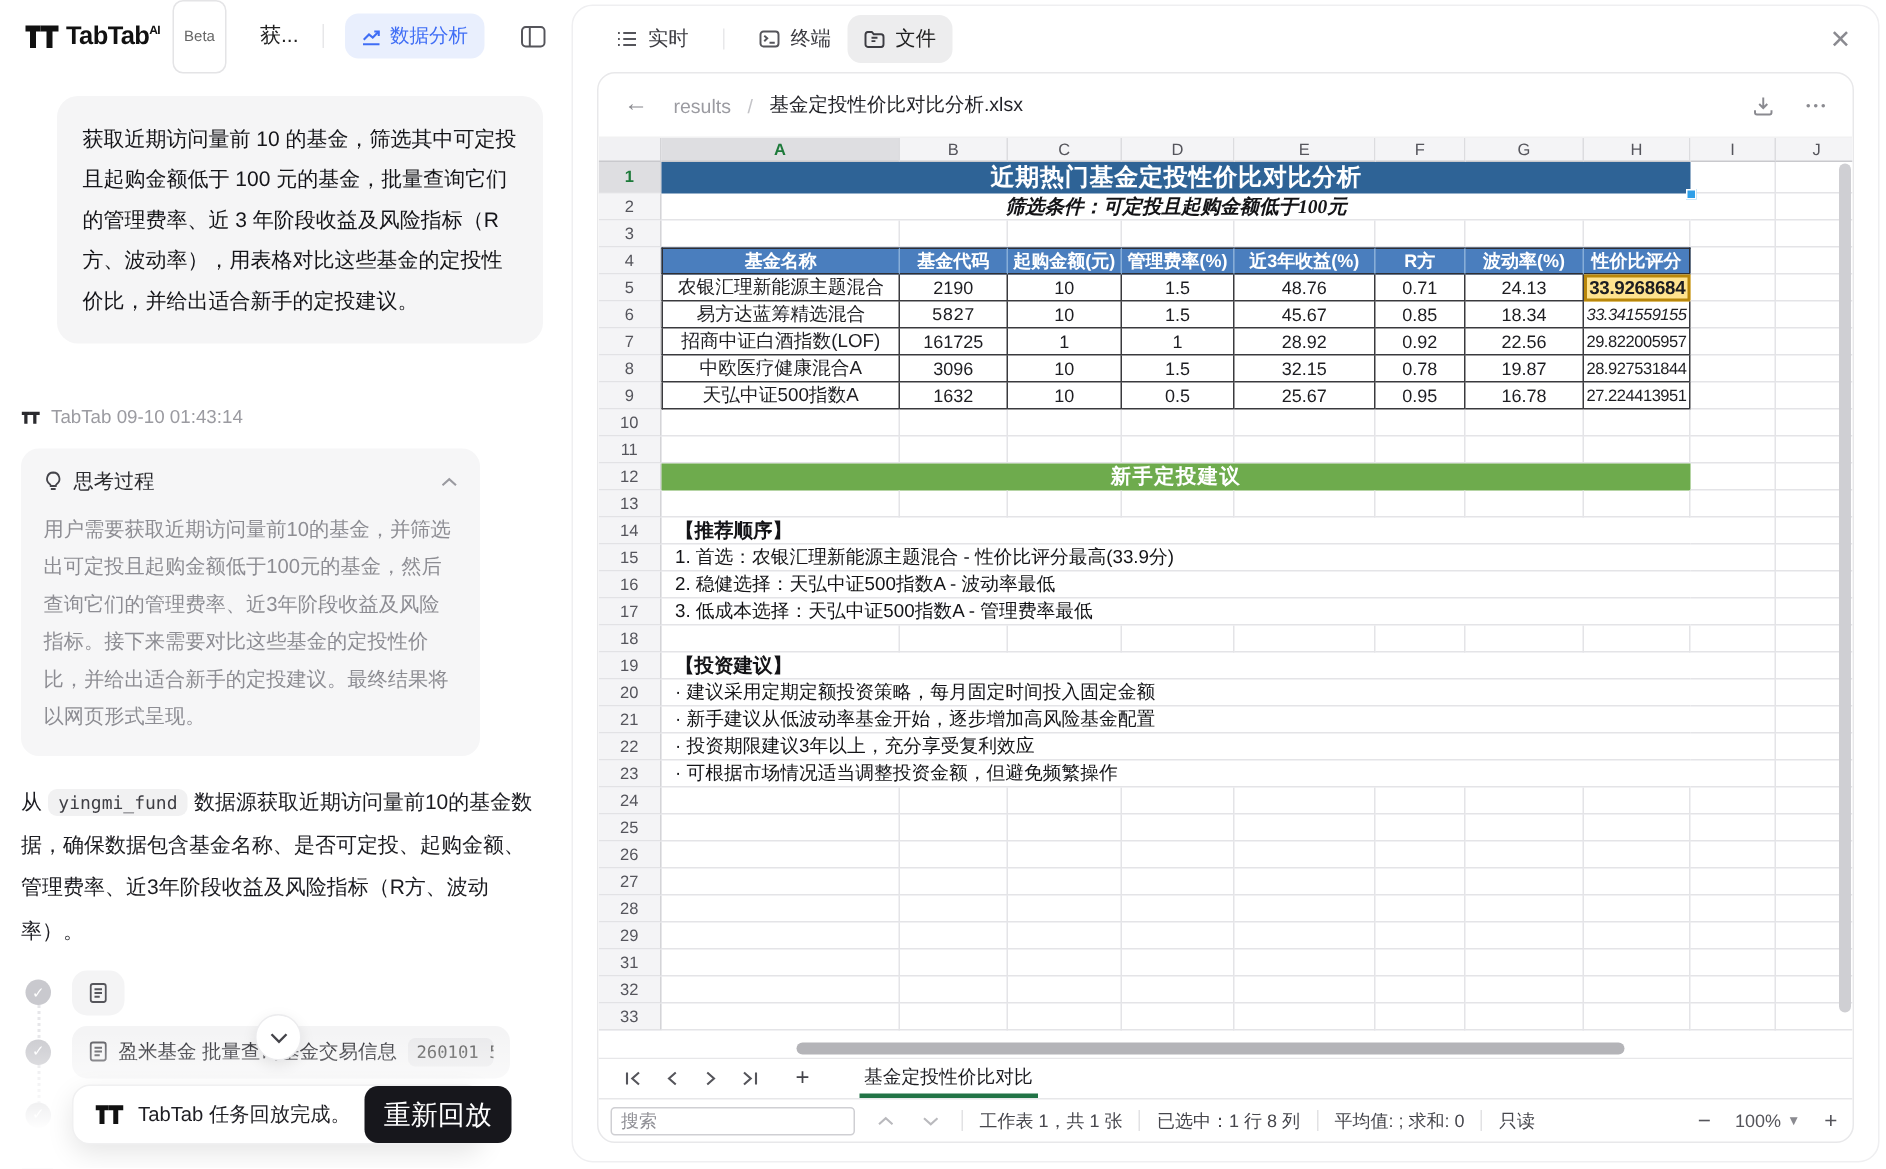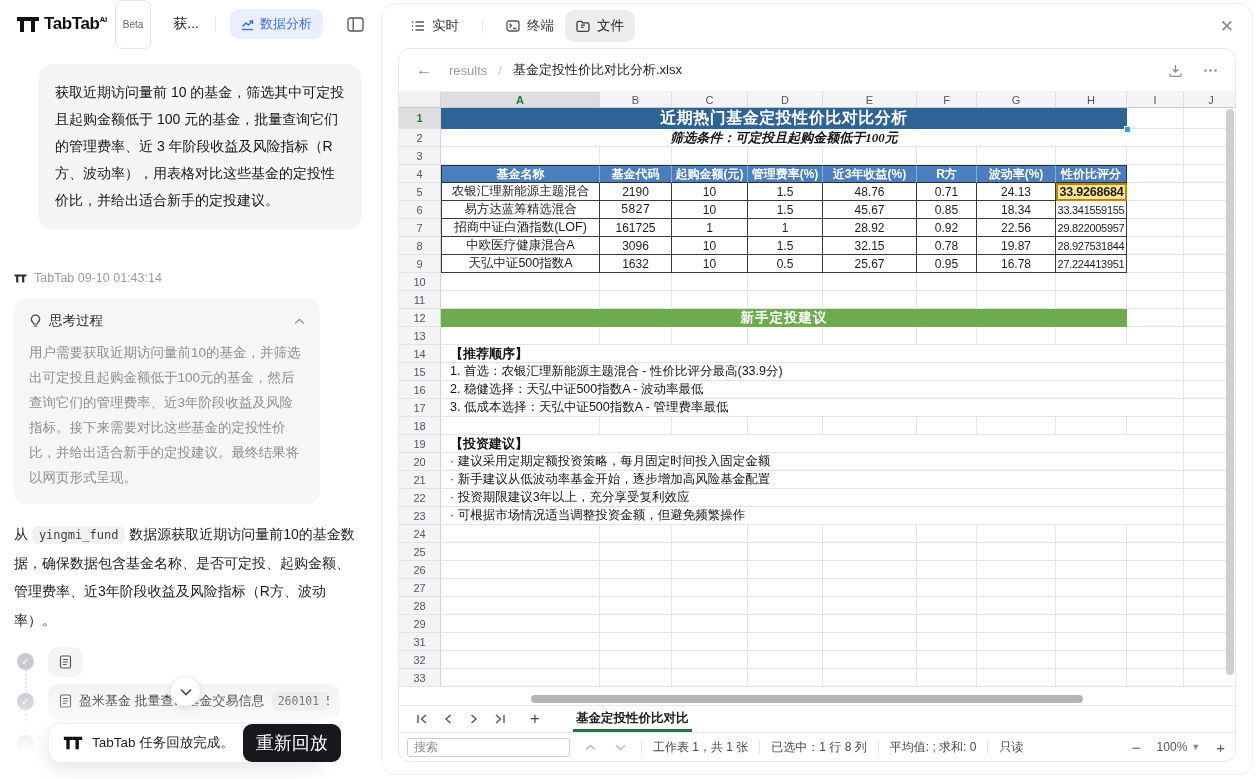--- a/index.html
+++ b/index.html
@@ -98,21 +98,21 @@
   .textflow.bold { font-weight:700; font-size:13px; }
   .hscroll { position:absolute; left:42px; right:12px; bottom:1px; height:9px; z-index:4; }
   .hthumb { position:absolute; left:90px; width:552px; height:8px; background:#b4b4b8; border-radius:4px; cursor:pointer; }
   .vscroll { position:absolute; top:17px; right:1px; width:8px; bottom:12px; z-index:4; }
   .vthumb { position:absolute; top:0; height:97%; width:8px; background:#cfcfd3; border-radius:4px; cursor:pointer; }
 
   .sheet-bar { height:27px; min-height:27px; border-top:1px solid #e7e7e9; display:flex; align-items:center; padding:0 12px; gap:4px; }
   .nav-ic { display:flex; align-items:center; justify-content:center; width:22px; height:20px; cursor:pointer; color:#55555b; }
   .plus-ic { display:flex; align-items:center; justify-content:center; width:24px; height:22px; margin-left:8px; cursor:pointer;
     color:#44444a; font-size:16px; border-radius:5px; }
-  .sheet-tab { font-size:12.5px; font-weight:700; color:#1d1d22; border-bottom:3px solid #217346; padding:4px 3px 2px 3px; margin-left:22px; cursor:pointer; }
+  .sheet-tab { font-size:12.5px; font-weight:400; color:#1d1d22; border-bottom:3px solid #217346; padding:4px 3px 2px 3px; margin-left:22px; cursor:pointer; }
 
   .status-bar { height:29px; min-height:29px; border-top:1px solid #e7e7e9; display:flex; align-items:center; padding:0 10px 0 8px; gap:11px; font-size:12px; color:#46464c; }
   .search-input { width:163px; height:19px; border:1px solid #cfcfd3; border-radius:3px; font-size:12px; padding:0 6px; color:#333; outline:none; font-family:"Liberation Sans",sans-serif; }
   .search-input::placeholder { color:#8f8f95; }
   .sb-chev { color:#b9b9bd; font-size:11px; cursor:pointer; padding:0 4px; }
   .sb-sep { width:1px; height:14px; background:#e2e2e4; }
   .sb-item { white-space:nowrap; }
   .zoom-group { margin-left:auto; display:flex; align-items:center; gap:16px; color:#55555b; }
   .zoom-group .zbtn { font-size:15px; cursor:pointer; }
   .zoom-caret { font-size:9px; color:#8a8a90; margin-left:4px; }
@@ -377,21 +377,21 @@
           </div>
           <div class="ss-row">
             <div class="ss-rowhdr">6</div>
             <div class="td first name" style="width: 159px; min-width: 159px;">易方达蓝筹精选混合</div>
             <div class="td" style="width: 72px; min-width: 72px; font-family: Liberation Mono, monospace;">5827</div>
             <div class="td" style="width: 76px; min-width: 76px;">10</div>
             <div class="td" style="width: 75px; min-width: 75px;">1.5</div>
             <div class="td" style="width: 94px; min-width: 94px;">45.67</div>
             <div class="td" style="width: 60px; min-width: 60px;">0.85</div>
             <div class="td" style="width: 79px; min-width: 79px;">18.34</div>
-            <div class="td score" style="width: 71px; min-width: 71px;">33.341559155</div>
+            <div class="td score" style="width: 71px; min-width: 71px; font-style: italic;">33.341559155</div>
             <div class="cell" style="width: 57px; min-width: 57px;"></div>
             <div class="cell" style="width: 55px; min-width: 55px;"></div>
           </div>
           <div class="ss-row">
             <div class="ss-rowhdr">7</div>
             <div class="td first name" style="width: 159px; min-width: 159px;">招商中证白酒指数(LOF)</div>
             <div class="td" style="width: 72px; min-width: 72px;">161725</div>
             <div class="td" style="width: 76px; min-width: 76px;">1</div>
             <div class="td" style="width: 75px; min-width: 75px;">1</div>
             <div class="td" style="width: 94px; min-width: 94px;">28.92</div>

